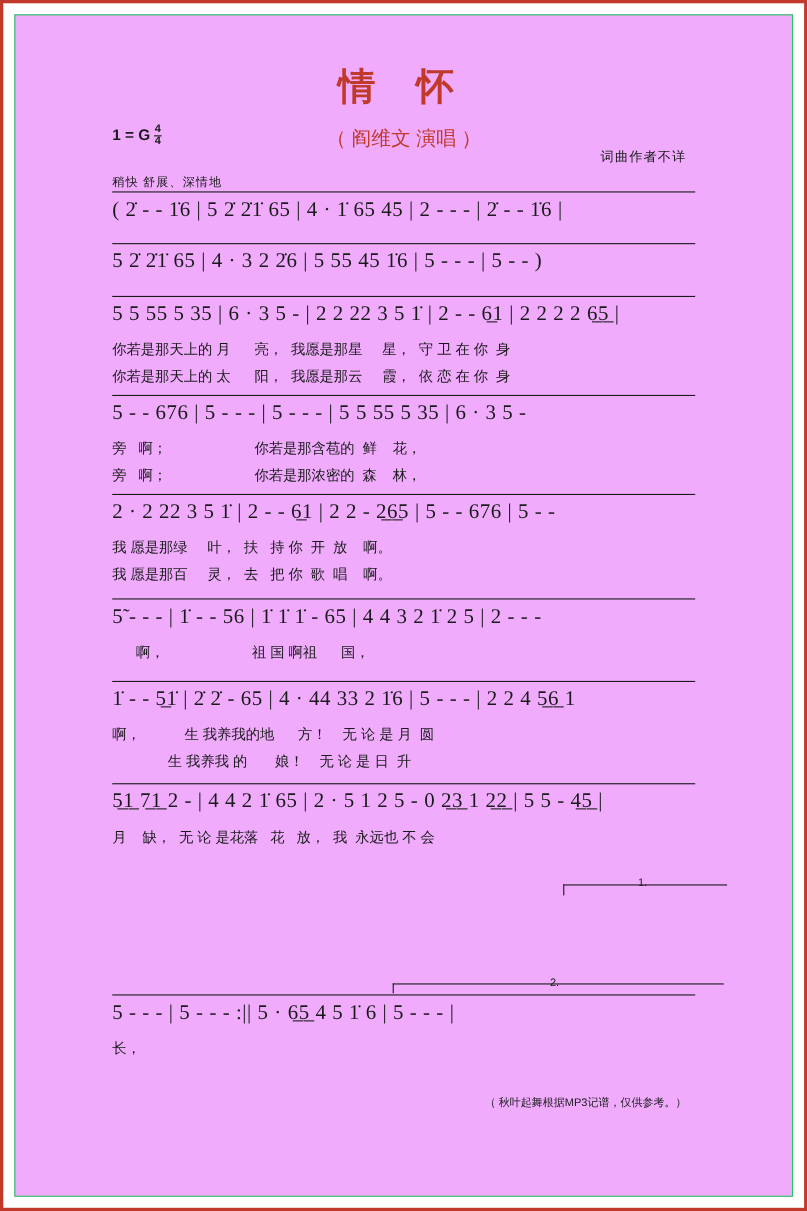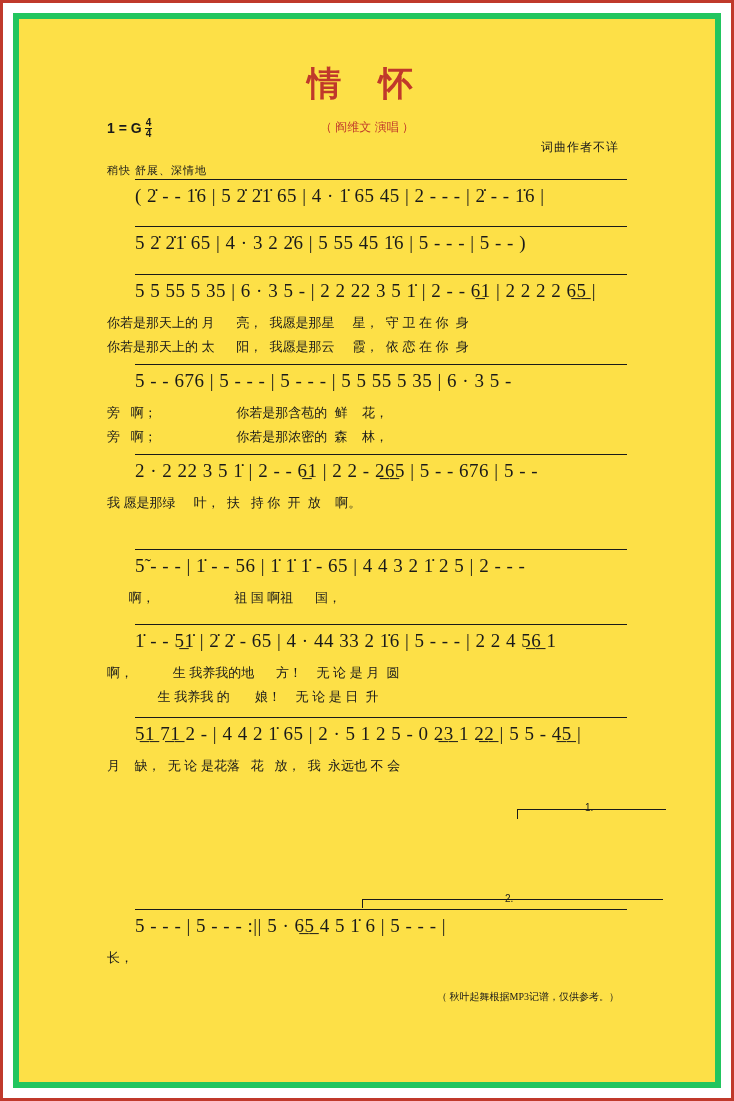--- a/index.html
+++ b/index.html
@@ -12,39 +12,39 @@
     overflow:hidden;
   }
   .page{
     position:absolute;inset:0;
     border:3px solid #c0392b;
     box-sizing:border-box;
   }
   .inner{
     position:absolute;
     left:10px;top:10px;right:10px;bottom:10px;
-    border:6px solid #22c55e;
+    border:1px solid #22c55e;
     box-sizing:border-box;
-    background:#fde047;
+    background:#f0abfc;
   }
   .title{
     position:absolute;
     top:42px;left:0;right:0;
     text-align:center;
     font-size:34px;
     font-weight:bold;
     color:#c0392b;
     letter-spacing:14px;
     font-family:"Liberation Sans", sans-serif;
   }
   .singer{
     position:absolute;
     top:100px;left:0;right:0;
     text-align:center;
-    font-size:12px;
+    font-size:18px;
     color:#c0392b;
     font-family:"Liberation Sans", sans-serif;
   }
   .key{
     position:absolute;
     left:88px;top:99px;
     font-size:14px;
     font-family:"Liberation Sans", sans-serif;
     font-weight:bold;
   }
@@ -81,39 +81,38 @@
   .notes{
     font-family:"Liberation Serif", serif;
     font-size:19px;
     letter-spacing:0.5px;
     white-space:pre;
     line-height:1.0;
     border-top:1px solid #1a1a1a;
     padding-top:6px;
     height:26px;
     overflow:visible;
-    margin-left:28px;
   }
   .lyric{
     font-family:"Liberation Sans", sans-serif;
     font-size:13px;
     white-space:pre;
     letter-spacing:0px;
     margin-top:7px;
     height:17px;
   }
   .tiny{
     font-size:10px;
     font-family:"Liberation Sans", sans-serif;
   }
   .credit{
     position:absolute;
     right:96px;bottom:78px;
     font-size:10px;
-    font-family:Liberation Serif, serif;
+    font-family:Liberation Sans, sans-serif;
   }
 </style>
 </head>
 <body>
 
 <div class="page">
   <div class="inner">
 
     <div class="title">情 怀</div>
 
@@ -143,20 +142,21 @@
 
     <div class="system" style="top:345px;">
       <div class="notes">5 - - 676 | 5 - - - | 5 - - - | 5 5 55 5 35 | 6 · 3 5 -</div>
       <div class="lyric">旁   啊；                      你若是那含苞的  鲜    花，</div>
       <div class="lyric">旁   啊；                      你若是那浓密的  森    林，</div>
     </div>
 
     <div class="system" style="top:435px;">
       <div class="notes">2 · 2 22 3 5 1̇ | 2 - - 6̲1 | 2 2 - 2̲6̲5 | 5 - - 676 | 5 - -</div>
       <div class="lyric">我 愿是那绿     叶，  扶   持 你  开  放    啊。</div>
+      <div class="lyric">我 愿是那百     灵，  去   把 你  歌  唱    啊。</div>
     </div>
 
     <div class="system" style="top:530px;">
       <div class="notes">5̃ - - - | 1̇ - - 56 | 1̇ 1̇ 1̇ - 65 | 4 4 3 2 1̇ 2 5 | 2 - - -</div>
       <div class="lyric">      啊，                      祖 国 啊祖      国，</div>
     </div>
 
     <div class="system" style="top:605px;">
       <div class="notes">1̇ - - 5̲1̇ | 2̇ 2̇ - 65 | 4 · 44 33 2 1̇6 | 5 - - - | 2 2 4 5̲6̲ 1</div>
       <div class="lyric">啊，           生 我养我的地      方！    无 论 是 月  圆</div>

